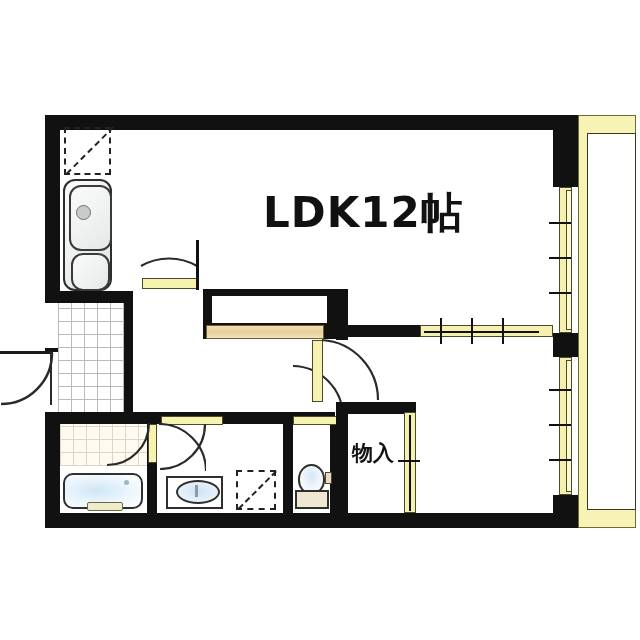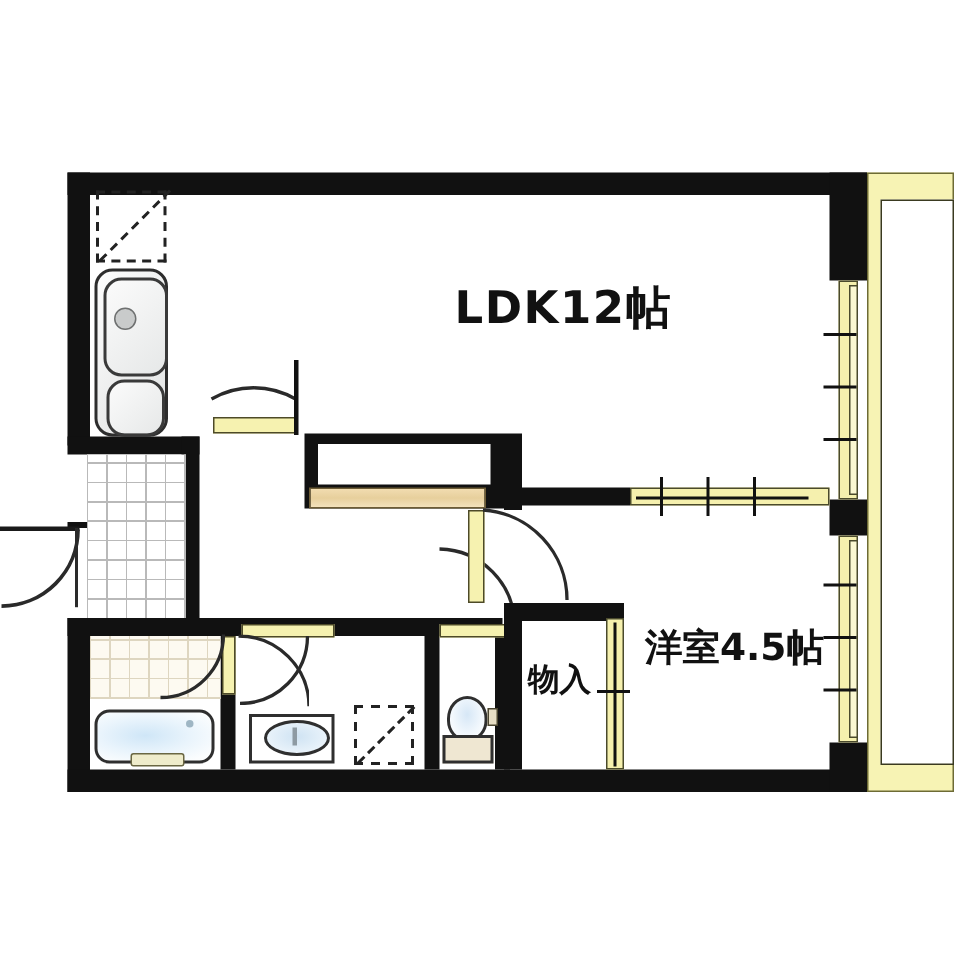--- a/index.html
+++ b/index.html
@@ -8,21 +8,21 @@
   #stage{position:relative;width:640px;height:640px;background:#ffffff;overflow:hidden;}
   .abs{position:absolute;box-sizing:border-box;}
 
   
   .wall{background:#111111;}
   .room{background:#ffffff;}
 
   
   .label{position:absolute;color:#111111;font-weight:bold;white-space:nowrap;
          font-family:"DejaVu Sans","Liberation Sans",sans-serif;}
-  .label-ldk{font-size:30px;letter-spacing:1px;margin-left:40px;}
+  .label-ldk{font-size:42px;letter-spacing:1px;}
   .label-yoshitsu{font-size:25px;letter-spacing:0px;}
   .label-closet{font-size:21px;line-height:1.02;text-align:center;}
 
   
   .balcony-outer{background:#f7f3b4;border:1px solid #6d6b35;}
   .balcony-inner{background:#ffffff;border:1px solid #3a3a20;}
 
   
   .glassdoor{background:#f5f0ae;border:1px solid #4a4a2c;}
   .glass-pane{position:absolute;background:#fbf8d2;border:1px solid #4a4a2c;}
@@ -212,17 +212,16 @@
   </svg>
 
   <div class="abs wall" style="left:336px;top:402px;width:80px;height:12px;"></div>
   <div class="abs wall" style="left:336px;top:402px;width:12px;height:111px;"></div>
   <div class="abs glassdoor" style="left:404px;top:412px;width:12px;height:101px;"></div>
   <div class="abs tickh" style="left:398px;top:460px;width:22px;"></div>
   <div class="abs thinline" style="left:409px;top:415px;width:2px;height:96px;"></div>
 
   <div class="label label-ldk" style="left:263px;top:185px;">LDK12帖</div>
 
-  <div class="label label-yoshitsu" style="left:430px;top:415px;">洋室4.5帖</div>
 
   <div class="label label-closet" style="left:352px;top:443px;">物入</div>
 
 </div>
 
 </body></html>

